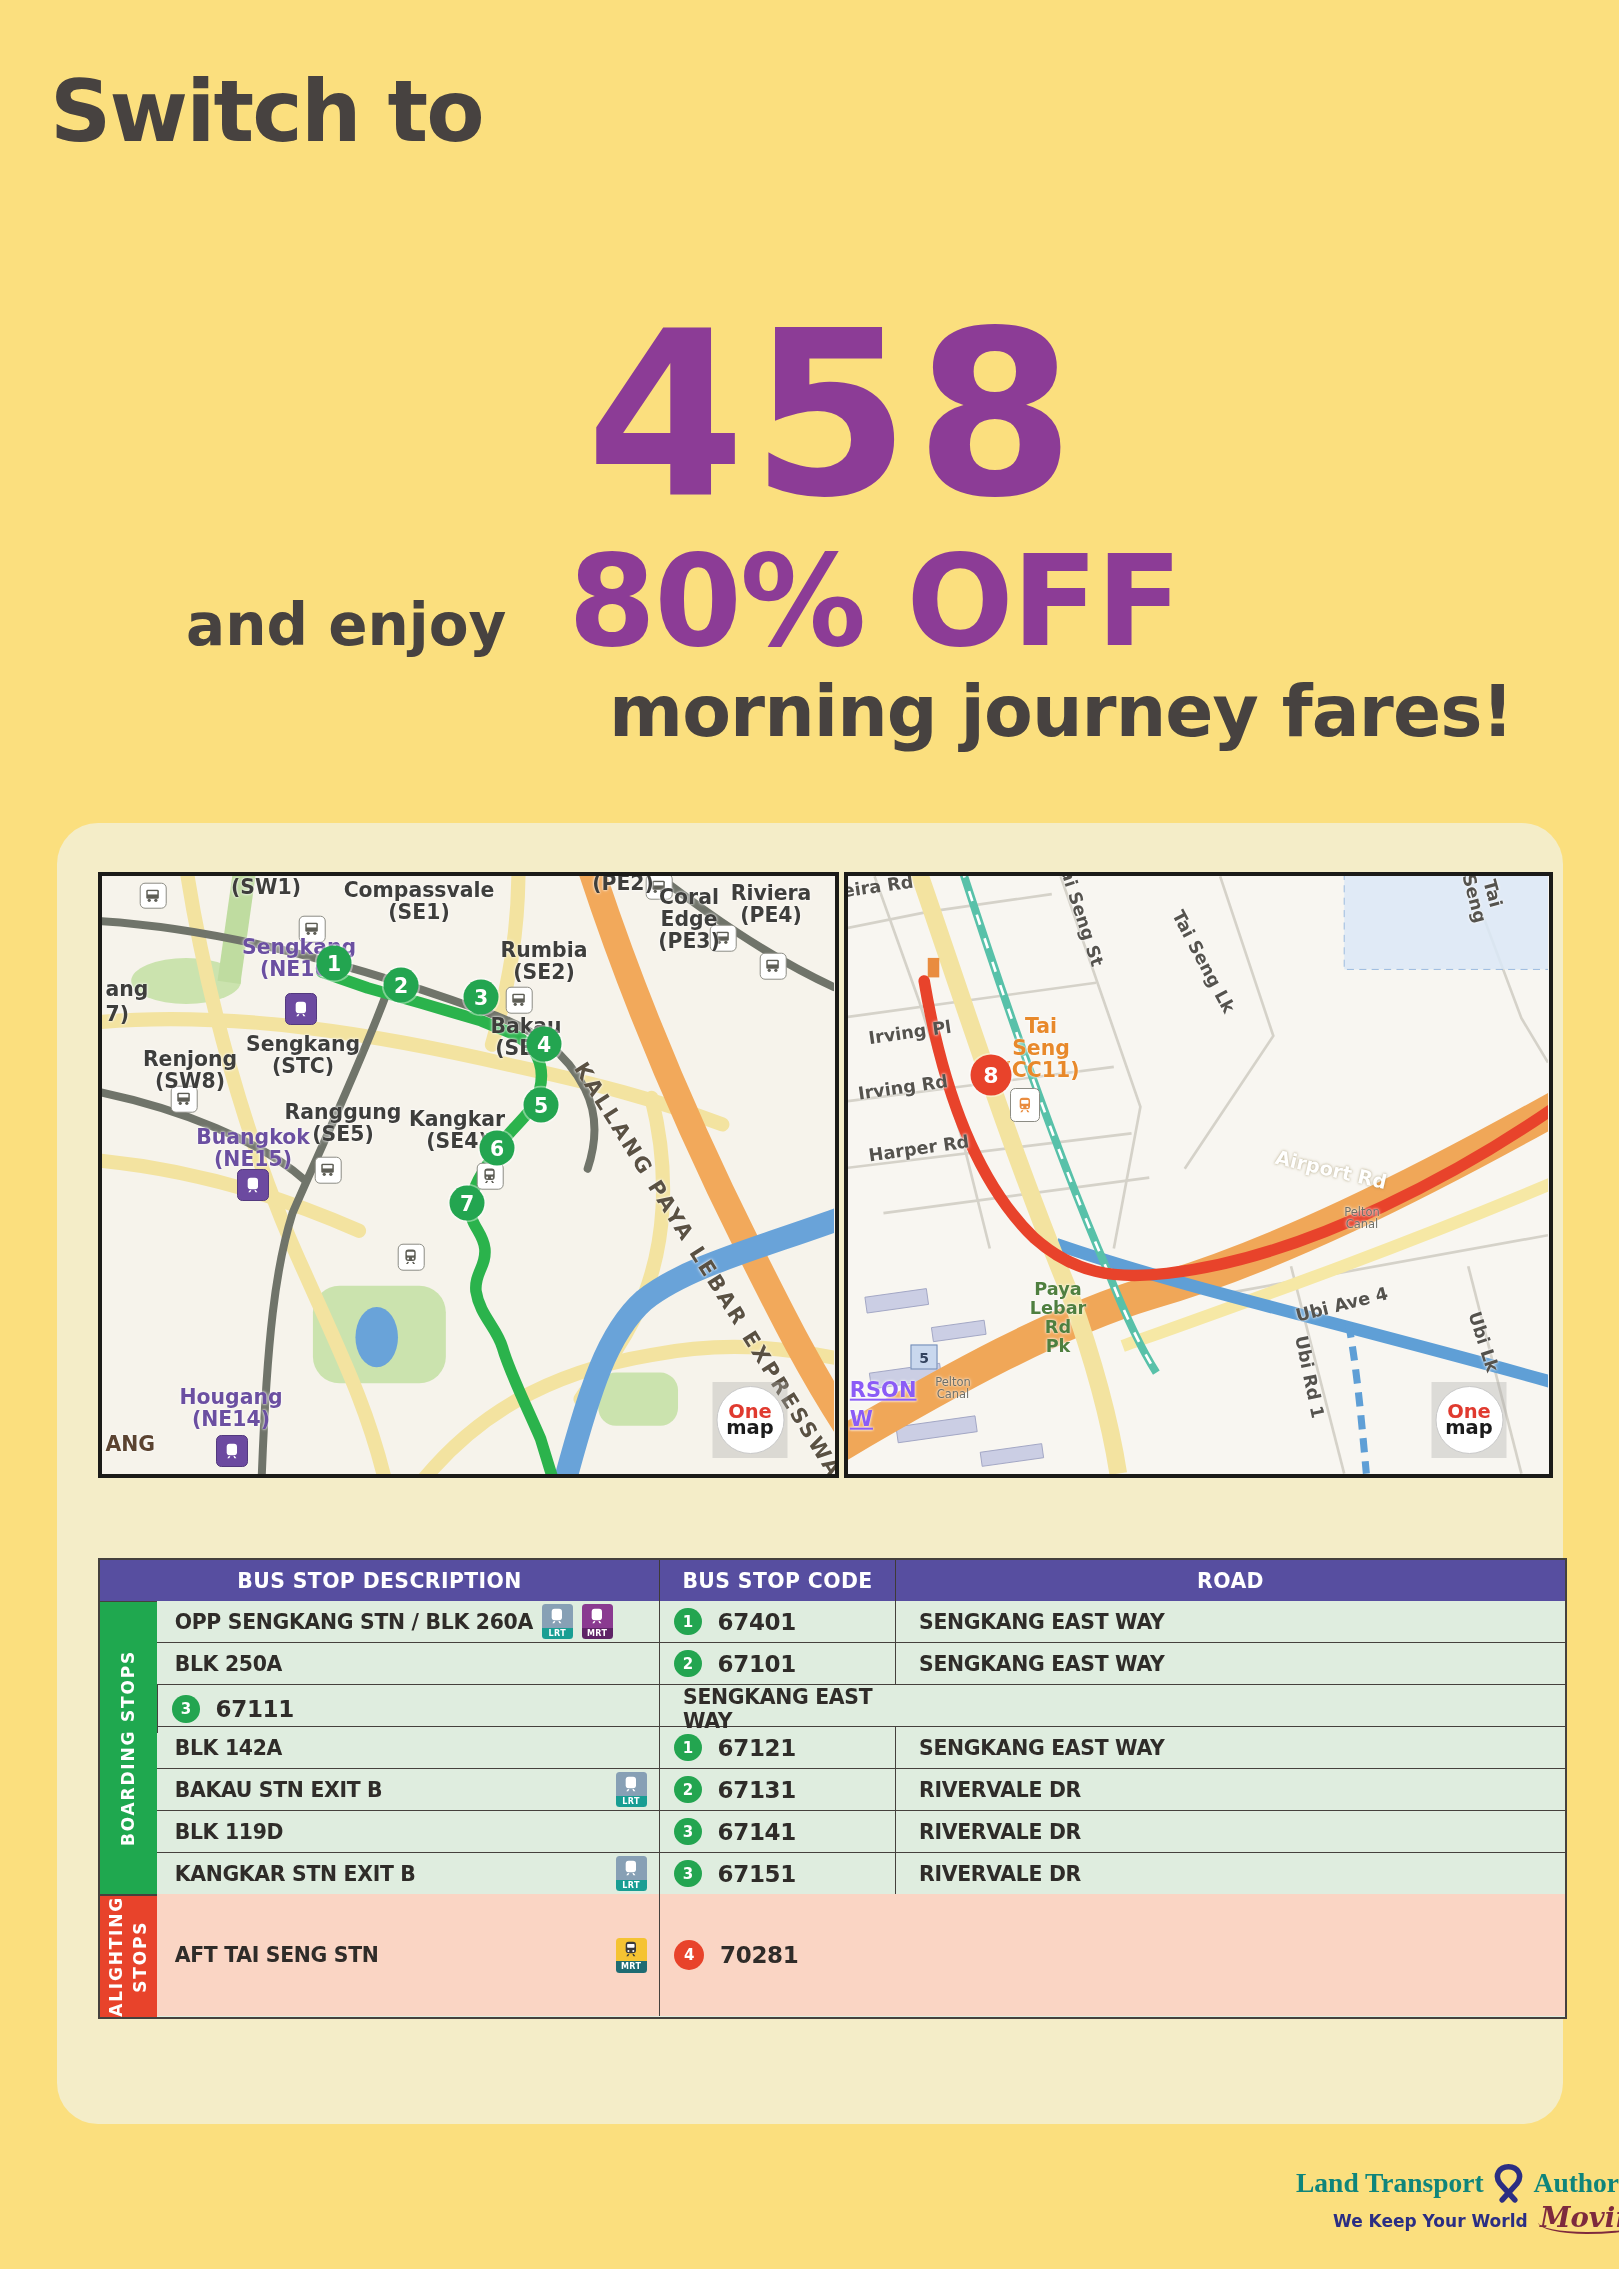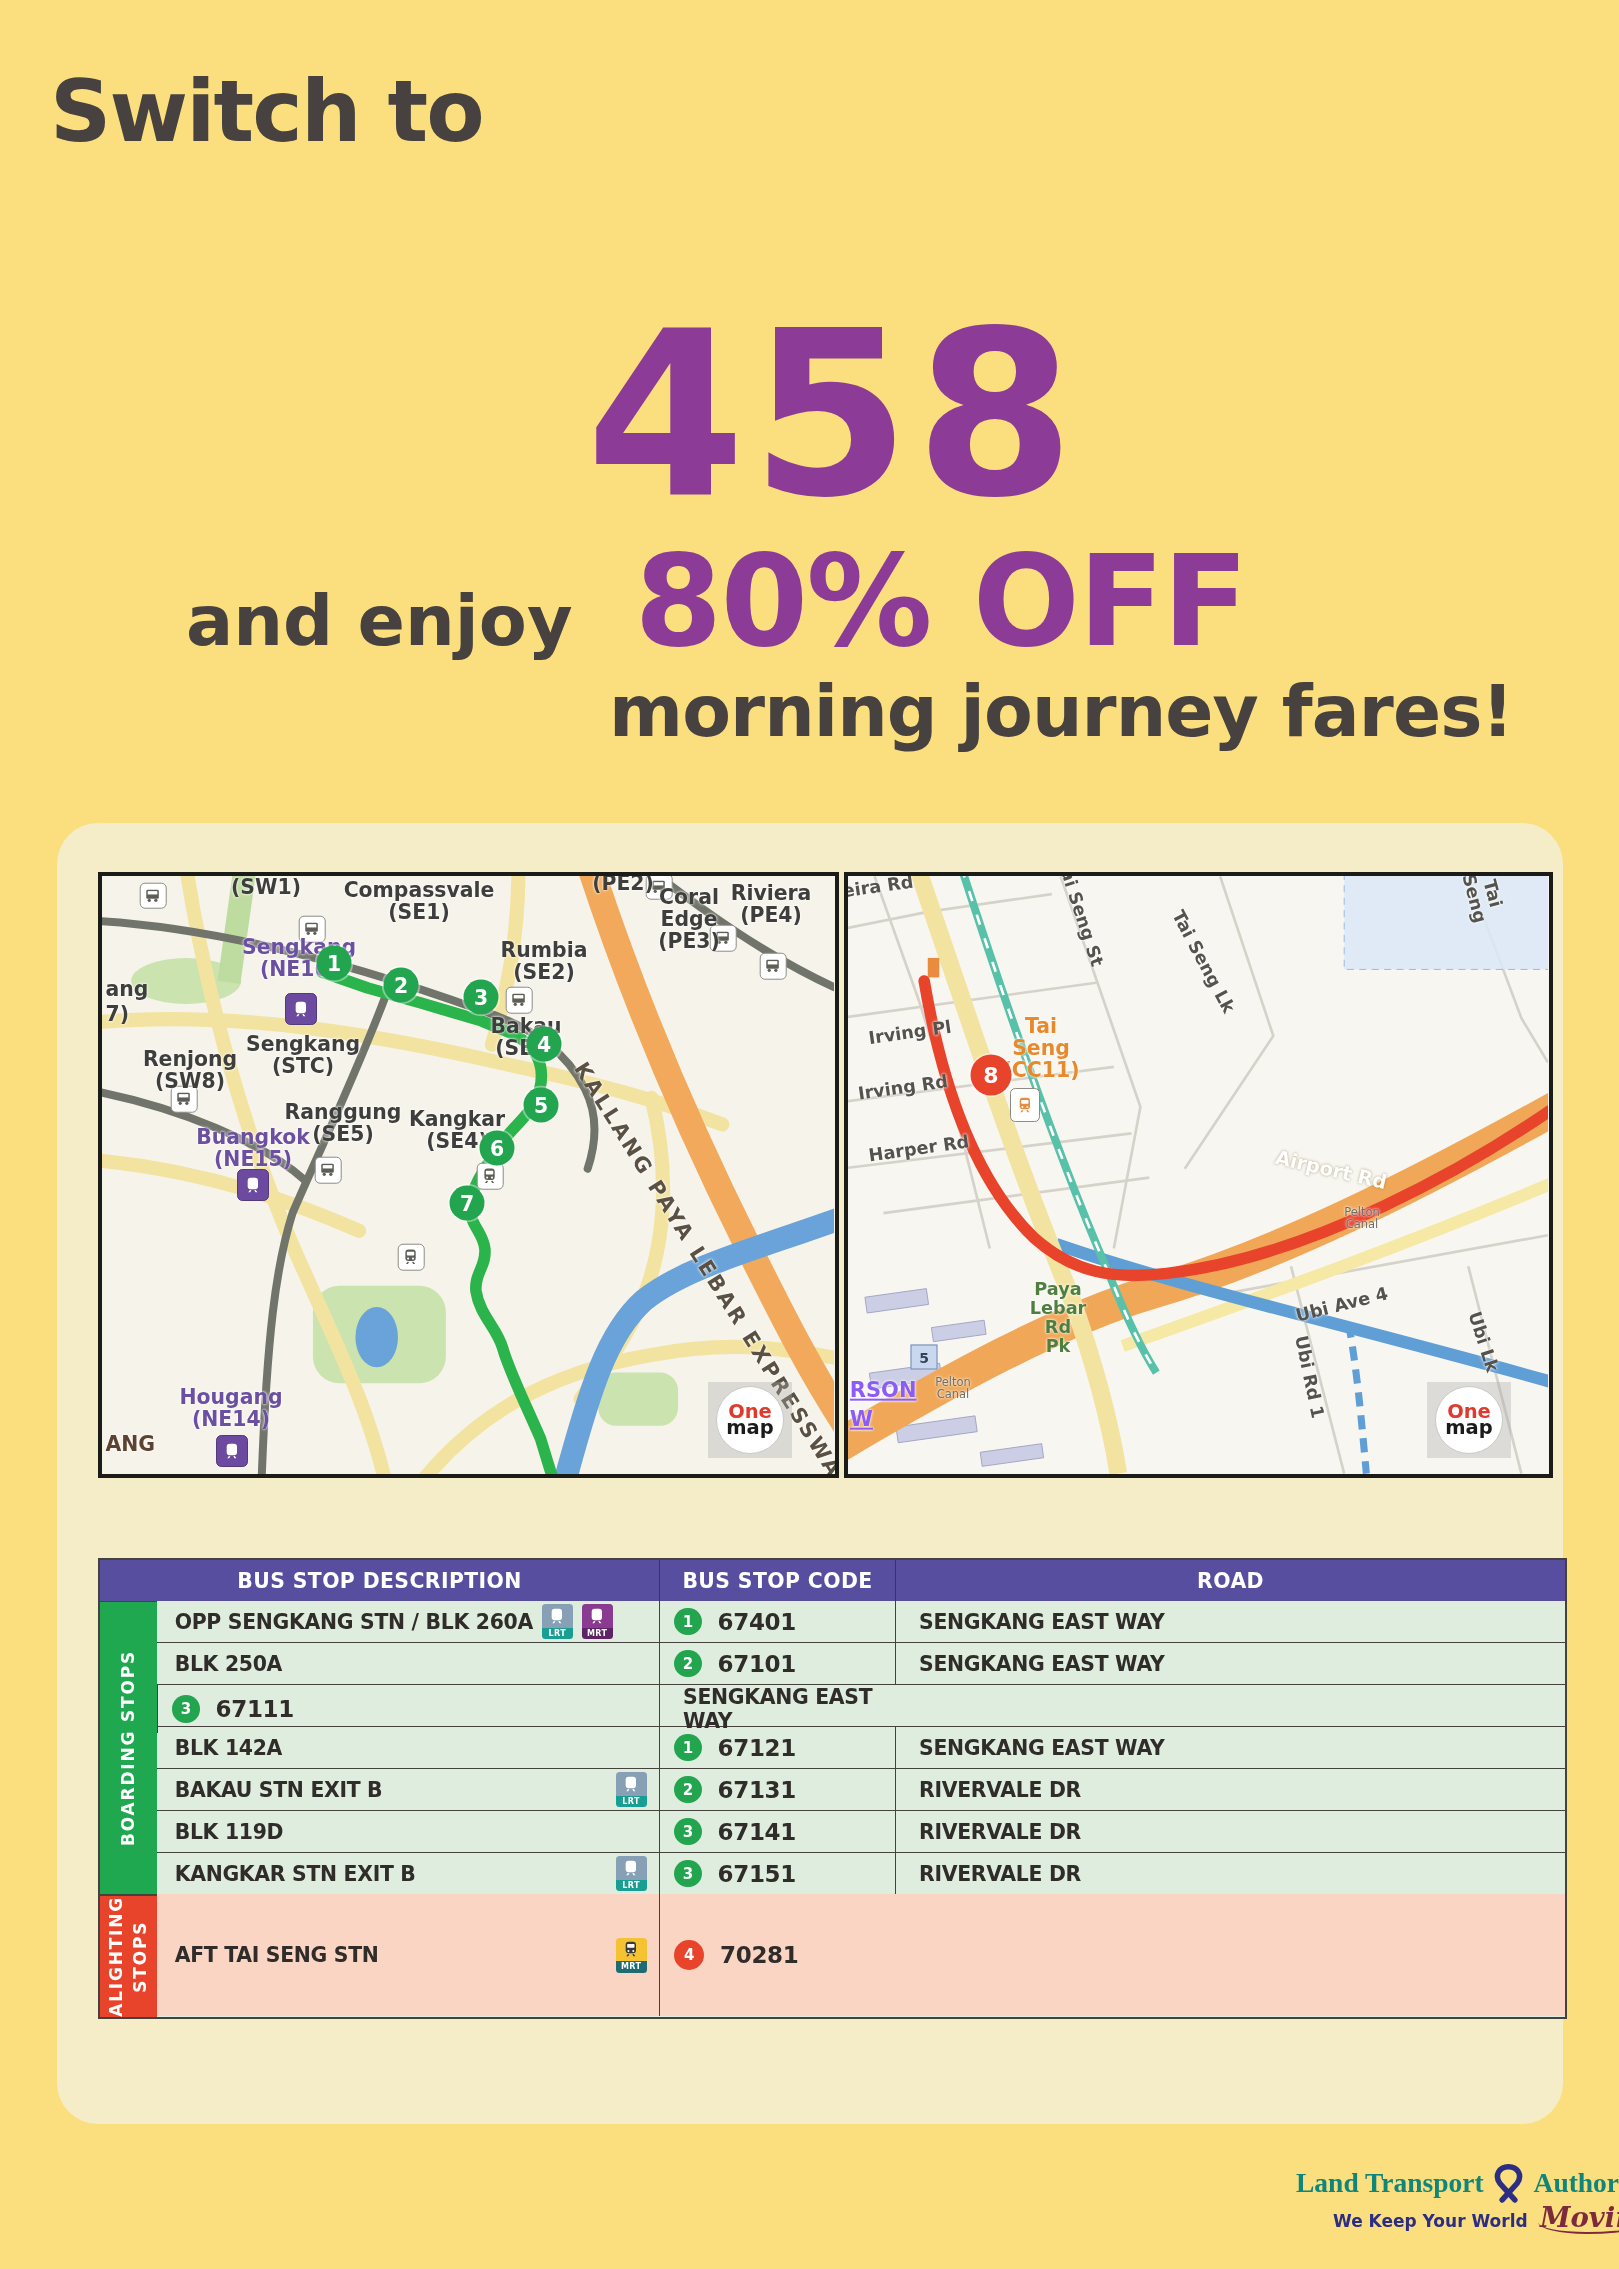--- a/index.html
+++ b/index.html
@@ -3,21 +3,21 @@
 <meta charset="utf-8">
 <style>
   html,body{margin:0;padding:0;background:#888;}
   #page{position:relative;width:1619px;height:2270px;background:#FBDF7E;overflow:hidden;
         font-family:"DejaVu Sans","Liberation Sans",sans-serif;}
   
   .kicker{position:absolute;left:50px;top:62px;font-size:85px;font-weight:bold;color:#474240;letter-spacing:-1.8px;}
   .title{position:absolute;left:811px;top:142px;transform:translateX(-50%);font-size:168px;font-weight:bold;color:#8C3C96;letter-spacing:-3.5px;white-space:nowrap;}
   .bignum{position:absolute;left:833px;top:306px;transform:translateX(-50%);font-size:229px;line-height:.95;font-weight:bold;color:#8C3C96;letter-spacing:5.3px;}
   .enjoyrow{position:absolute;left:186px;top:528px;display:flex;align-items:baseline;gap:35px;white-space:nowrap;}
-  .enjoy{font-size:70px;font-weight:bold;color:#474240;}
+  .enjoy{font-size:58px;font-weight:bold;color:#474240;}
   .discount{font-size:126px;font-weight:bold;color:#8C3C96;letter-spacing:-1.8px;margin-left:27px;}
   .tagline{position:absolute;right:106px;top:670px;font-size:71px;font-weight:bold;color:#474240;letter-spacing:-0.9px;}
   
   .panel{position:absolute;left:57px;top:823px;width:1506px;height:1301px;background:#F4EDC8;border-radius:41px;}
   
   .map{position:absolute;top:872px;height:606px;border:4.4px solid #1B1B18;background:#F6F3EB;box-sizing:border-box;overflow:hidden;}
   #map-left{left:98px;width:741px;}
   #map-right{left:844px;width:709px;background:#F8F6F1;}
   .map svg.bg{position:absolute;left:0;top:0;}
   .ml{position:absolute;transform:translate(-50%,-50%);font-weight:bold;color:#3E3E3C;font-size:20.4px;line-height:1.08;
@@ -30,21 +30,21 @@
   .mk{position:absolute;width:35px;height:35px;border-radius:50%;background:#23A550;color:#fff;font-weight:bold;font-size:20.4px;
       display:flex;align-items:center;justify-content:center;transform:translate(-50%,-50%);box-shadow:0 0 0 1.8px rgba(255,255,255,.4);}
   .mk.red{background:#E8432B;width:41px;height:41px;font-size:22px;}
   .shield{position:absolute;transform:translate(-50%,-50%);width:25px;height:23px;background:#C9D8EE;border:1.8px solid #7189B3;
       color:#33435F;font-size:14px;font-weight:bold;display:flex;align-items:center;justify-content:center;}
   .micon{position:absolute;transform:translate(-50%,-50%);width:26.6px;height:26.6px;background:#fff;border:1.8px solid #8C8C84;
       border-radius:5.3px;display:flex;align-items:center;justify-content:center;color:#5E5E56;box-sizing:border-box;}
   .micon svg{width:17.7px;height:17.7px;fill:currentColor;}
   .micon.mrtP{background:#6C4AA0;border-color:#53397E;color:#fff;width:32px;height:32px;}
   .micon.mrtO{color:#E98C3F;width:30px;height:34px;}
-  .onemap{position:absolute;transform:translate(-50%,-50%);width:84px;height:76px;background:rgba(170,170,165,.35);
+  .onemap{position:absolute;transform:translate(-50%,-50%);width:75px;height:76px;background:rgba(170,170,165,.35);
       display:flex;align-items:center;justify-content:center;}
   .onemap .circle{width:66px;height:66px;border-radius:50%;background:#fff;border:0.9px solid #C9C9C9;font-weight:bold;
       display:flex;flex-direction:column;align-items:center;justify-content:center;line-height:.82;}
   .onemap .one{color:#E03A2F;font-size:19.5px;} .onemap .mapw{color:#1B1B1B;font-size:19.5px;}
   
   .btable{position:absolute;left:98px;top:1558px;width:1465px;border:2.7px solid #45413D;box-sizing:content-box;background:#DFEDDF;}
   .thead{display:grid;grid-template-columns:559px 236px 670px;background:#574EA0;color:#fff;height:41px;align-items:center;
       text-align:center;font-weight:bold;font-size:20.4px;letter-spacing:0.4px;}
   .thead div{height:100%;display:flex;align-items:center;justify-content:center;}
   .thead div + div{border-left:1.8px solid #3E3A36;}

